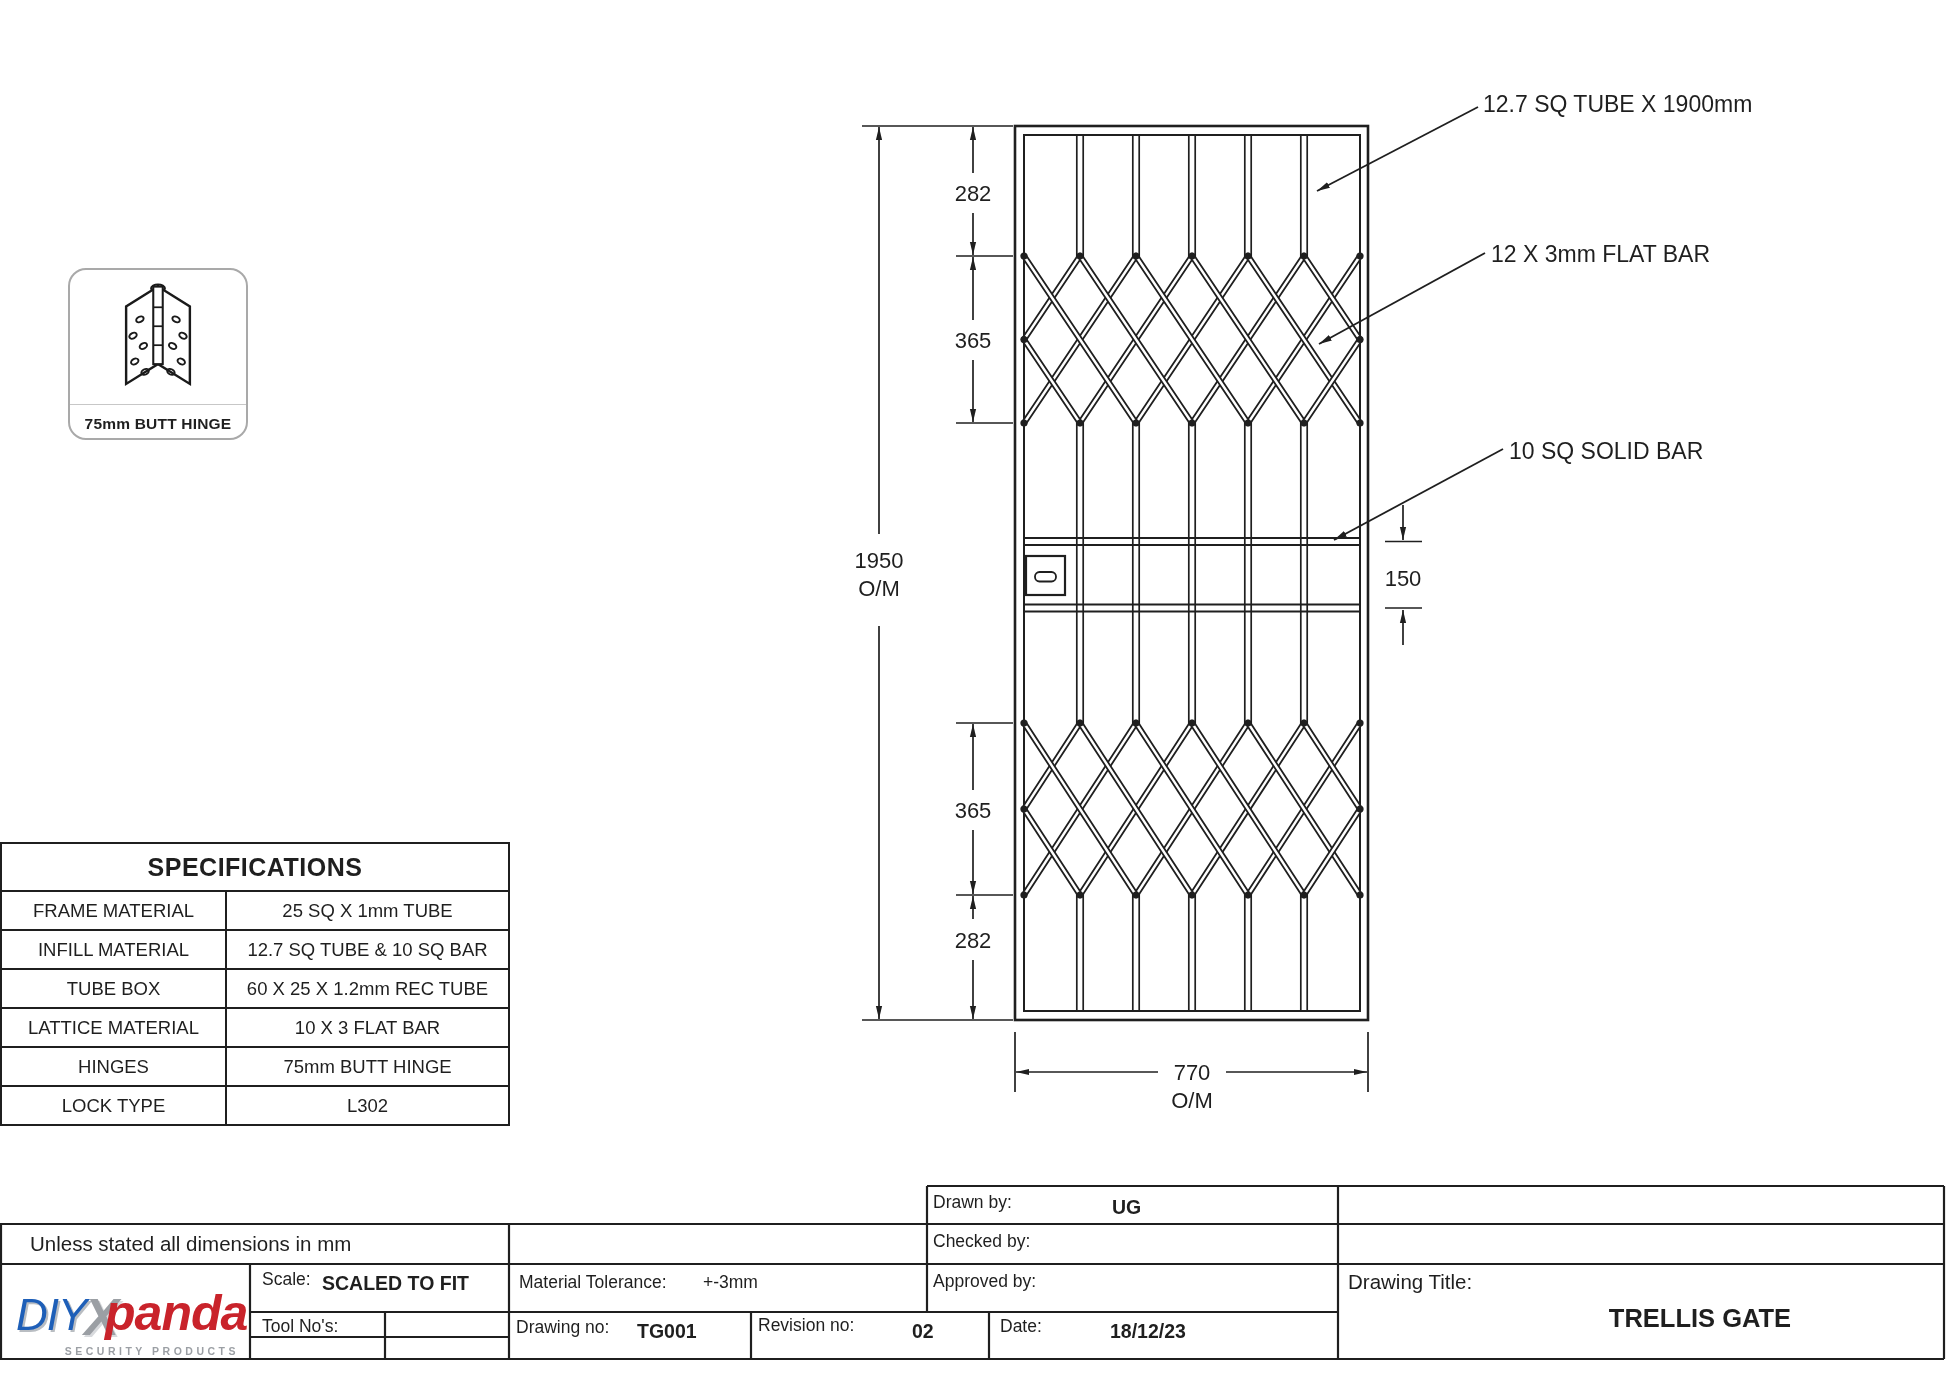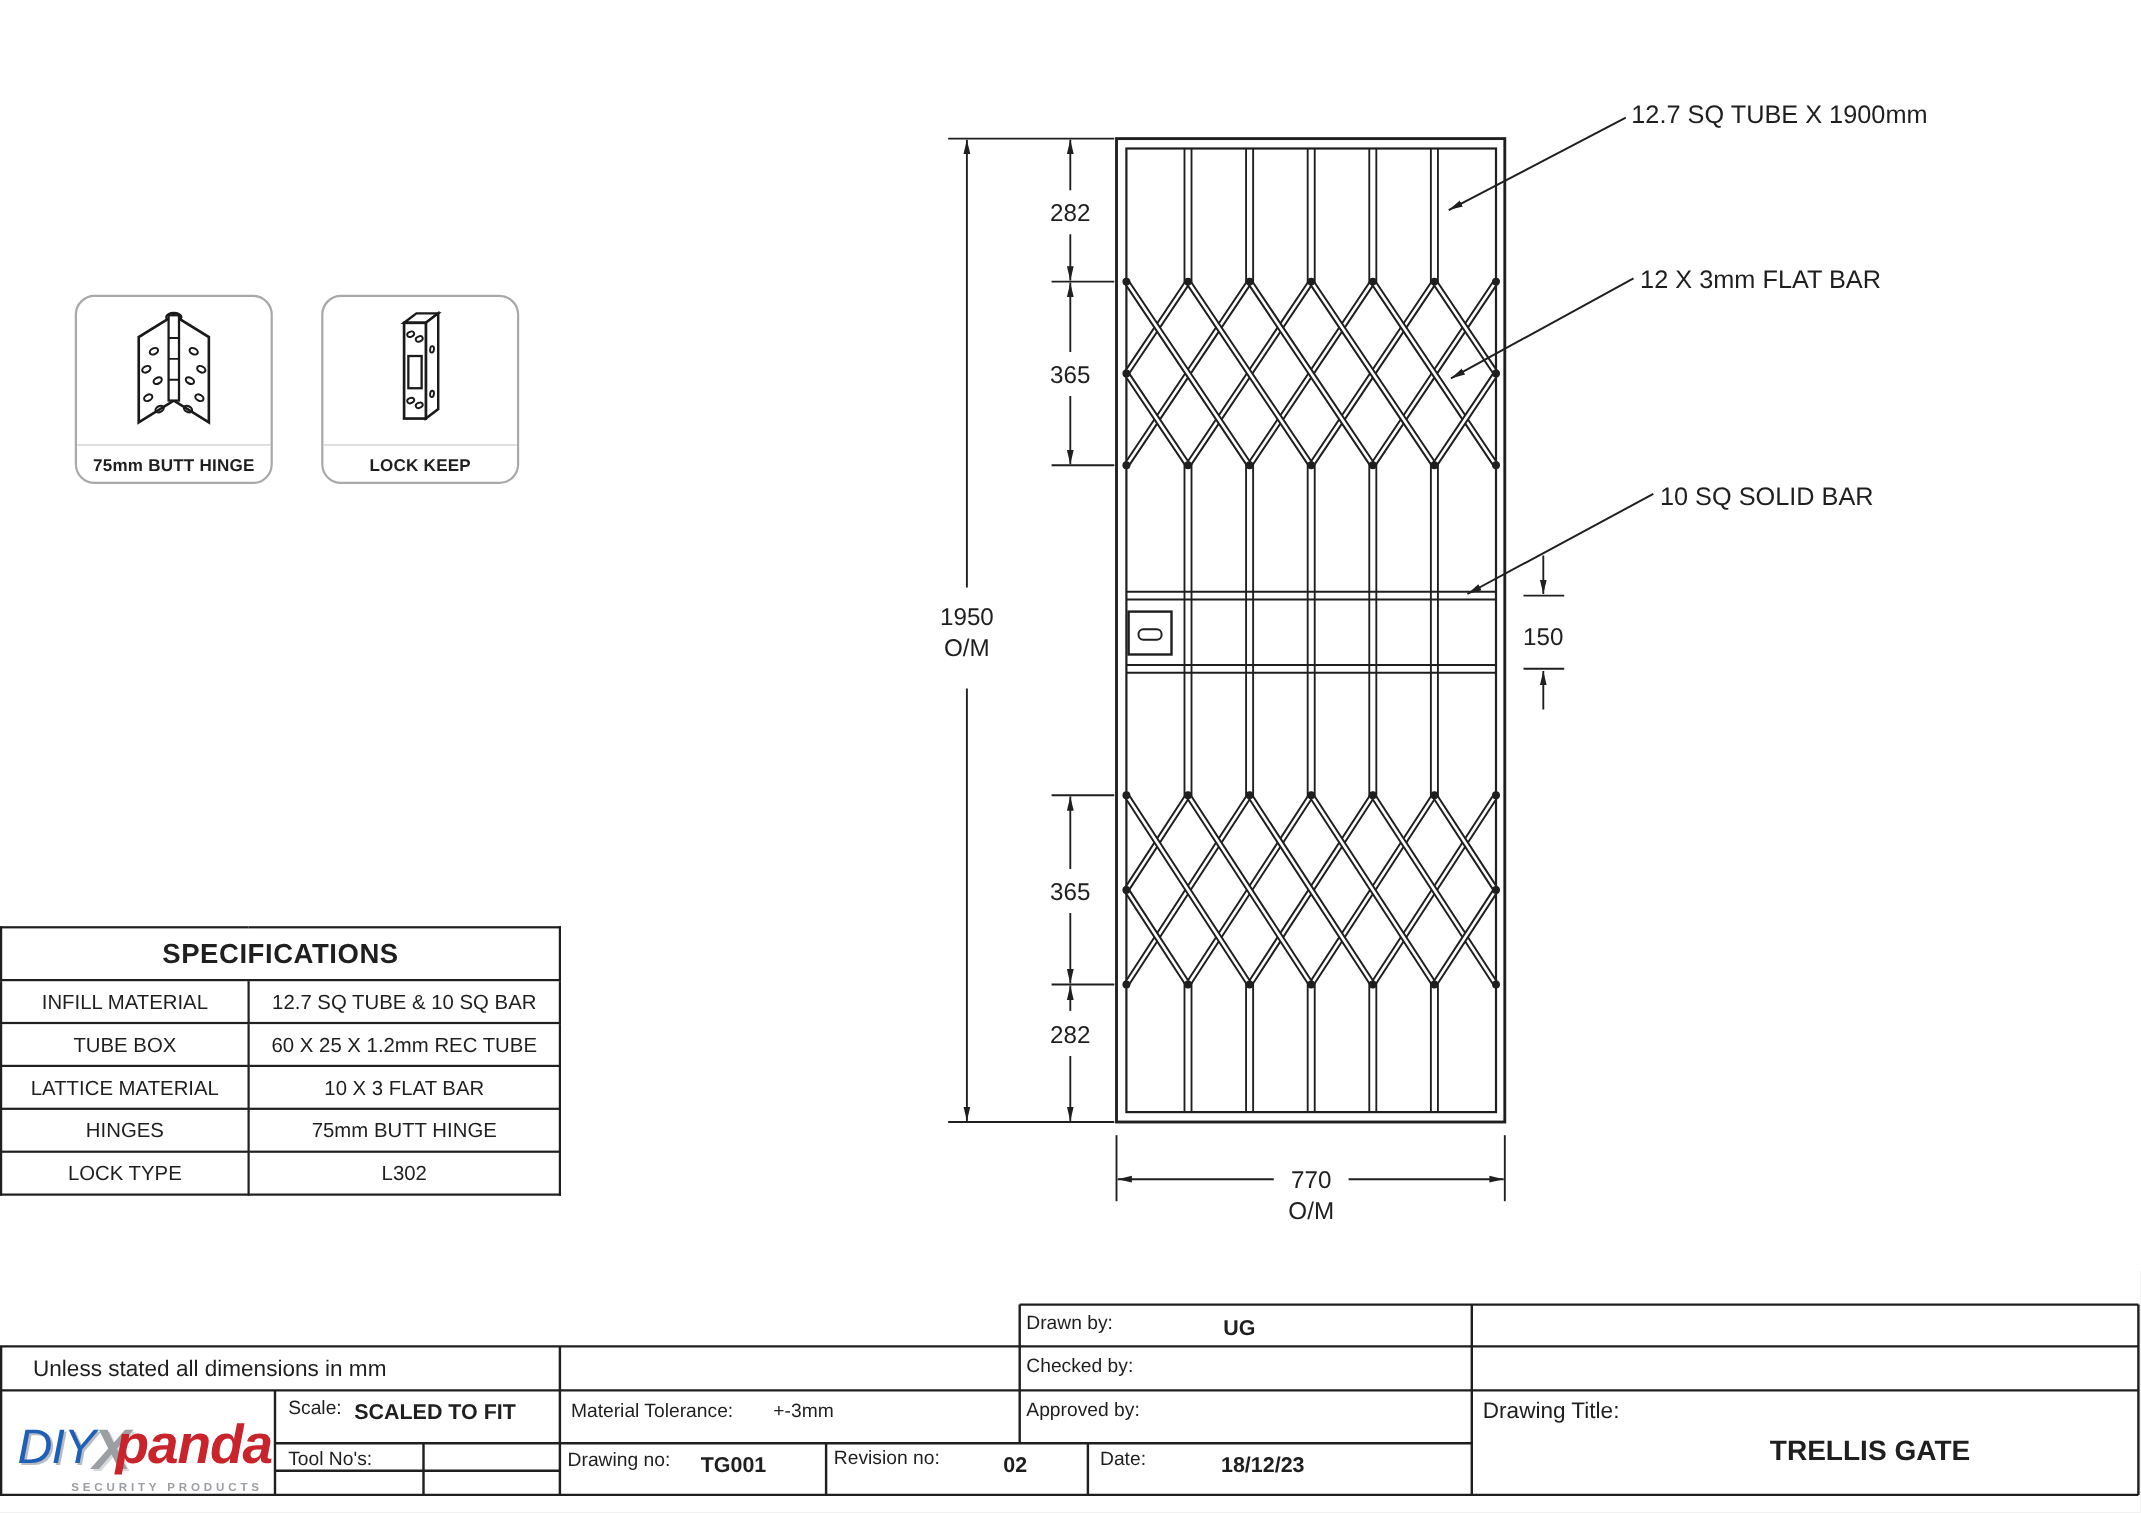--- a/index.html
+++ b/index.html
@@ -344,53 +344,37 @@
           <ellipse cx="82" cy="78" rx="4.6" ry="3.1" transform="rotate(28 82 78)"></ellipse>
           <ellipse cx="92" cy="96" rx="4.6" ry="3.1" transform="rotate(28 92 96)"></ellipse>
           <ellipse cx="80" cy="108" rx="4.6" ry="3.1" transform="rotate(28 80 108)"></ellipse>
         </g>
       </svg>
     </div>
     <div class="card-divider"></div>
     <div class="card-label">75mm BUTT HINGE</div>
   </div>
 
-  <div class="component-card" style="left:292px;top:268px;">
-    <div class="icon-area">
-      <svg width="112" height="118" viewBox="0 0 130 135" fill="#fff" stroke="#1a1a1a">
-        <path d="M48,17 L61,7 L84,7 L71,17 Z" stroke-width="2.6"></path>
-        <path d="M71,17 L84,7 L84,108 L71,118 Z" stroke-width="2.6"></path>
-        <rect x="48" y="17" width="23" height="101" stroke-width="2.8"></rect>
-        <rect x="52.5" y="52" width="14" height="34" stroke-width="2.4"></rect>
-        <g stroke-width="2">
-          <ellipse cx="55" cy="29" rx="3.8" ry="2.7" transform="rotate(-22 55 29)"></ellipse>
-          <ellipse cx="64" cy="34" rx="3.8" ry="2.7" transform="rotate(-22 64 34)"></ellipse>
-          <ellipse cx="55" cy="99" rx="3.8" ry="2.7" transform="rotate(-22 55 99)"></ellipse>
-          <ellipse cx="64" cy="104" rx="3.8" ry="2.7" transform="rotate(-22 64 104)"></ellipse>
-          <ellipse cx="77.5" cy="45" rx="2" ry="3.4" transform="rotate(8 77.5 45)"></ellipse>
-          <ellipse cx="77.5" cy="92" rx="2" ry="3.4" transform="rotate(8 77.5 92)"></ellipse>
-        </g>
-      </svg>
-    </div>
-    <div class="card-divider"></div>
-    <div class="card-label">LOCK KEEP</div>
-  </div>
 
   <table id="spec-table">
     <colgroup>
         <col class="c1">
         <col class="c2">
       </colgroup>
     <thead>
       <tr>
           <th colspan="2">SPECIFICATIONS</th>
         </tr>
     </thead>
     <tbody>
       <tr>
+        <td>FRAME MATERIAL</td>
+        <td>25 SQ X 1mm TUBE</td>
+        </tr>
+      <tr>
         <td>INFILL MATERIAL</td>
         <td>12.7 SQ TUBE &amp; 10 SQ BAR</td>
         </tr>
       <tr>
         <td>TUBE BOX</td>
         <td>60 X 25 X 1.2mm REC TUBE</td>
         </tr>
       <tr>
         <td>LATTICE MATERIAL</td>
         <td>10 X 3 FLAT BAR</td>

